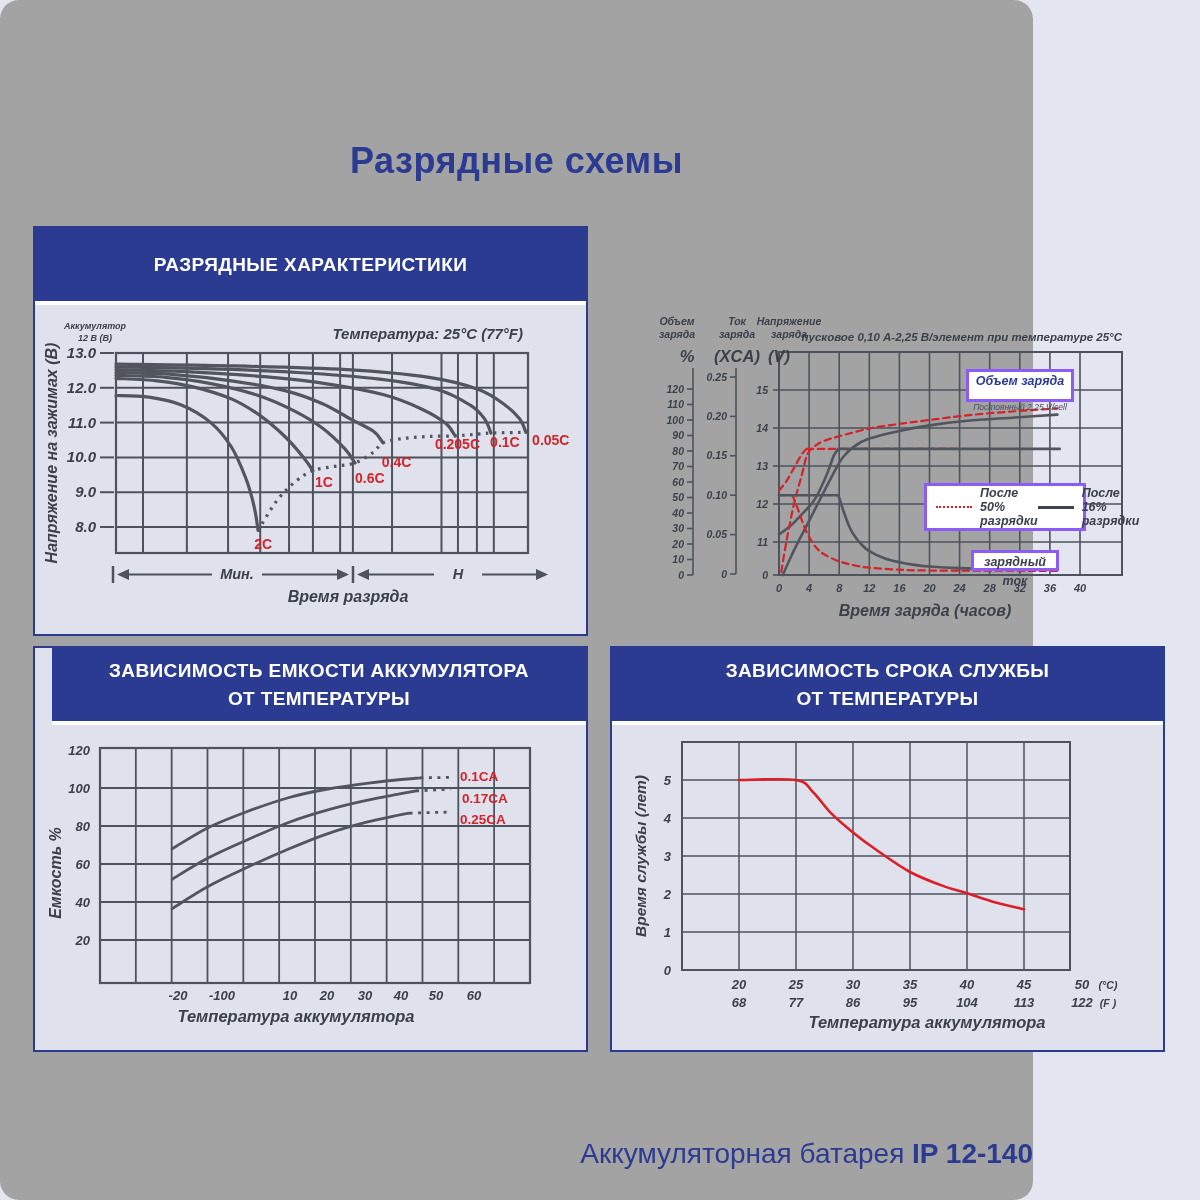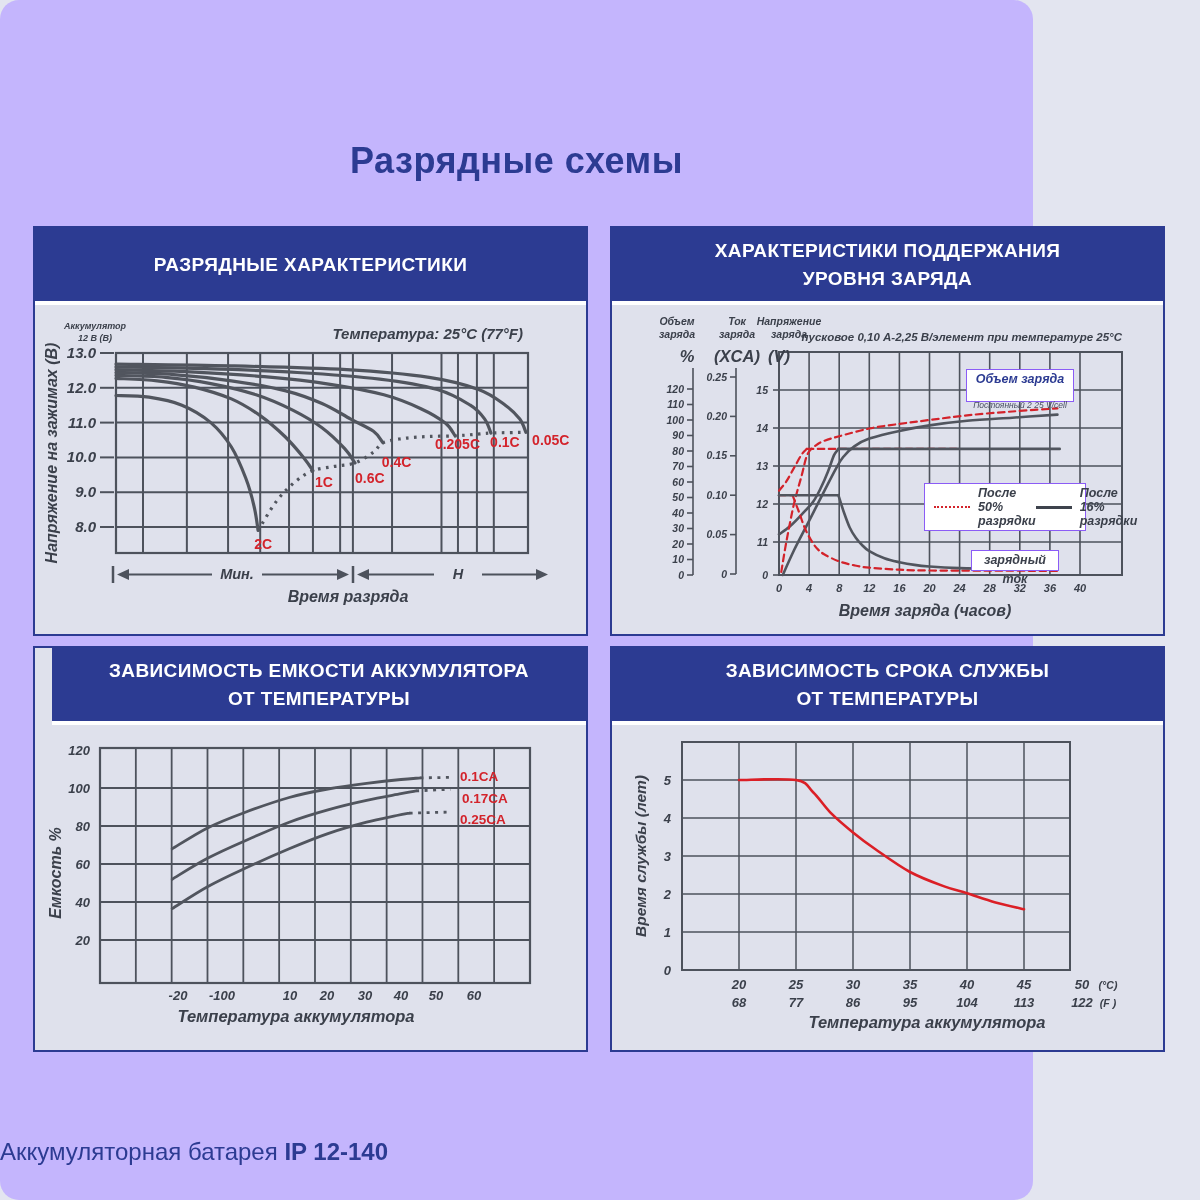--- a/index.html
+++ b/index.html
@@ -1,65 +1,59 @@
 <!DOCTYPE html>
 <html><head>
 <meta charset="utf-8">
 <style>
   html,body{margin:0;padding:0;width:1200px;height:1200px;overflow:hidden;
     background:#e3e5f0;font-family:"Liberation Sans",sans-serif;}
-  .page{position:relative;width:1033px;height:1200px;background:#c4b5fd;border-radius:19px;}
+  .page{position:relative;width:1033px;height:1200px;background:#a3a3a3;border-radius:19px;}
   .main-title{position:absolute;top:140px;left:0;width:100%;text-align:center;
     font-size:36px;font-weight:600;color:#2c3b92;letter-spacing:.5px;}
   .panel{position:absolute;background:#dfe1ec;border:2px solid #2c3b92;box-sizing:border-box;}
   #p1{left:33px;top:226px;width:555px;height:410px;}
   #p2{left:610px;top:226px;width:555px;height:410px;}
   #p3{left:33px;top:646px;width:555px;height:406px;padding-left:17px;}
   #p4{left:610px;top:646px;width:555px;height:406px;}
   .phead{background:#2c3b92;border-bottom:4px solid #ffffff;color:#fff;height:73px;
     display:flex;flex-direction:column;justify-content:center;text-align:center;
     font-weight:700;font-size:19px;line-height:1.45;letter-spacing:.4px;}
   #charts{position:absolute;left:0;top:0;z-index:5;pointer-events:none;}
-  .legend-box{position:absolute;z-index:6;background:#ffffff;border:1px solid #8b5cf6;
+  .legend-box{position:absolute;z-index:6;background:#ffffff;border:3px solid #8b5cf6;
     box-sizing:border-box;color:#3b404b;}
   #lgA{left:966px;top:369px;width:108px;height:33px;text-align:center;padding-top:2px;}
   #lgA .lg-title{font-size:12.5px;font-style:italic;font-weight:600;color:#2c3b92;}
   #lgA .lg-sub{font-size:8.5px;font-style:italic;color:#4a4f63;margin-top:14px;}
   #lgB{left:924px;top:483px;width:162px;height:48px;padding:4px 9px;display:flex;
     justify-content:space-around;}
   .lg-row{display:flex;align-items:center;gap:8px;}
   .lg-row .lbl{font-size:12.5px;font-style:italic;font-weight:600;}
   .sample{width:36px;height:0;flex:none;}
   .sample.dotred{border-top:2px dotted #d3232b;}
   .sample.soldark{border-top:3px solid #3e434d;}
   #lgC{left:971px;top:550px;width:88px;height:21px;text-align:center;
     font-size:12.5px;font-style:italic;font-weight:600;line-height:19px;}
-  .footer{position:absolute;top:1138px;left:0;width:100%;text-align:left;
-    font-size:24px;color:#2c3b92;font-weight:500;}
+  .footer{position:absolute;top:1138px;left:0;width:100%;text-align:right;
+    font-size:28px;color:#2c3b92;font-weight:500;}
   .footer b{font-weight:800;}
 </style>
 </head>
 <body>
 
 <div class="page">
 
   <div class="main-title">Разрядные схемы</div>
 
   <section class="panel" id="p1">
     <header class="phead">
       <div>РАЗРЯДНЫЕ ХАРАКТЕРИСТИКИ</div>
     </header>
   </section>
 
-  <section class="panel" id="p2">
-    <header class="phead">
-      <div>ХАРАКТЕРИСТИКИ ПОДДЕРЖАНИЯ</div>
-      <div>УРОВНЯ ЗАРЯДА</div>
-    </header>
-  </section>
 
   <section class="panel" id="p3">
     <header class="phead">
       <div>ЗАВИСИМОСТЬ ЕМКОСТИ АККУМУЛЯТОРА</div>
       <div>ОТ ТЕМПЕРАТУРЫ</div>
     </header>
   </section>
 
   <section class="panel" id="p4">
     <header class="phead">

